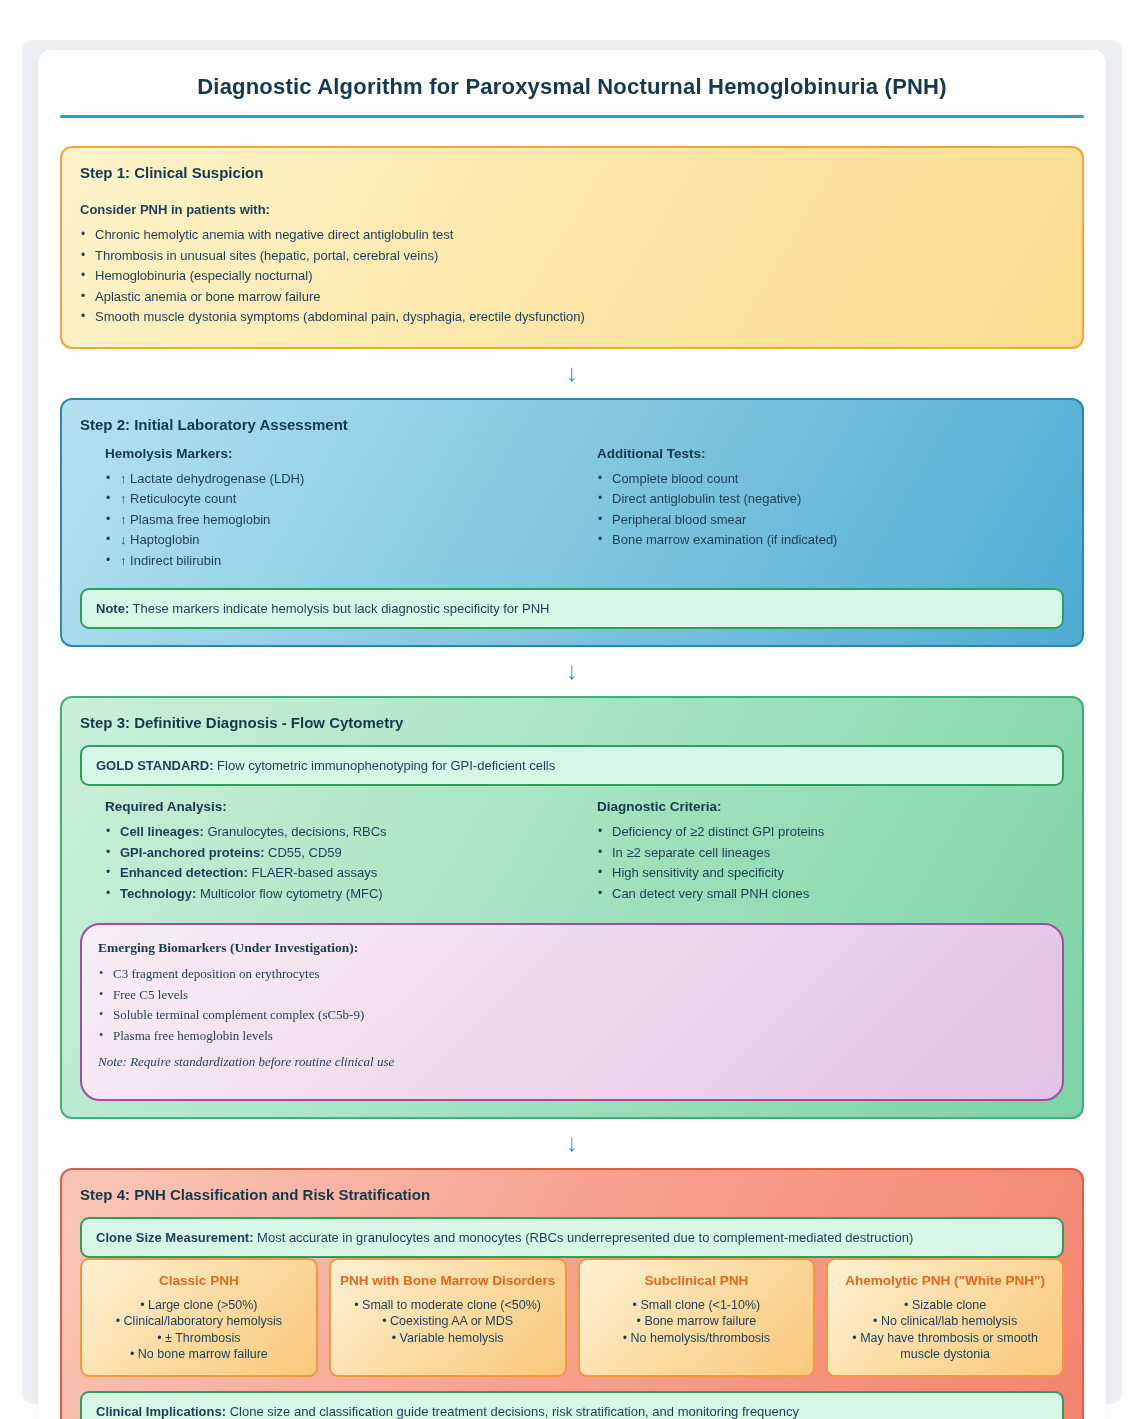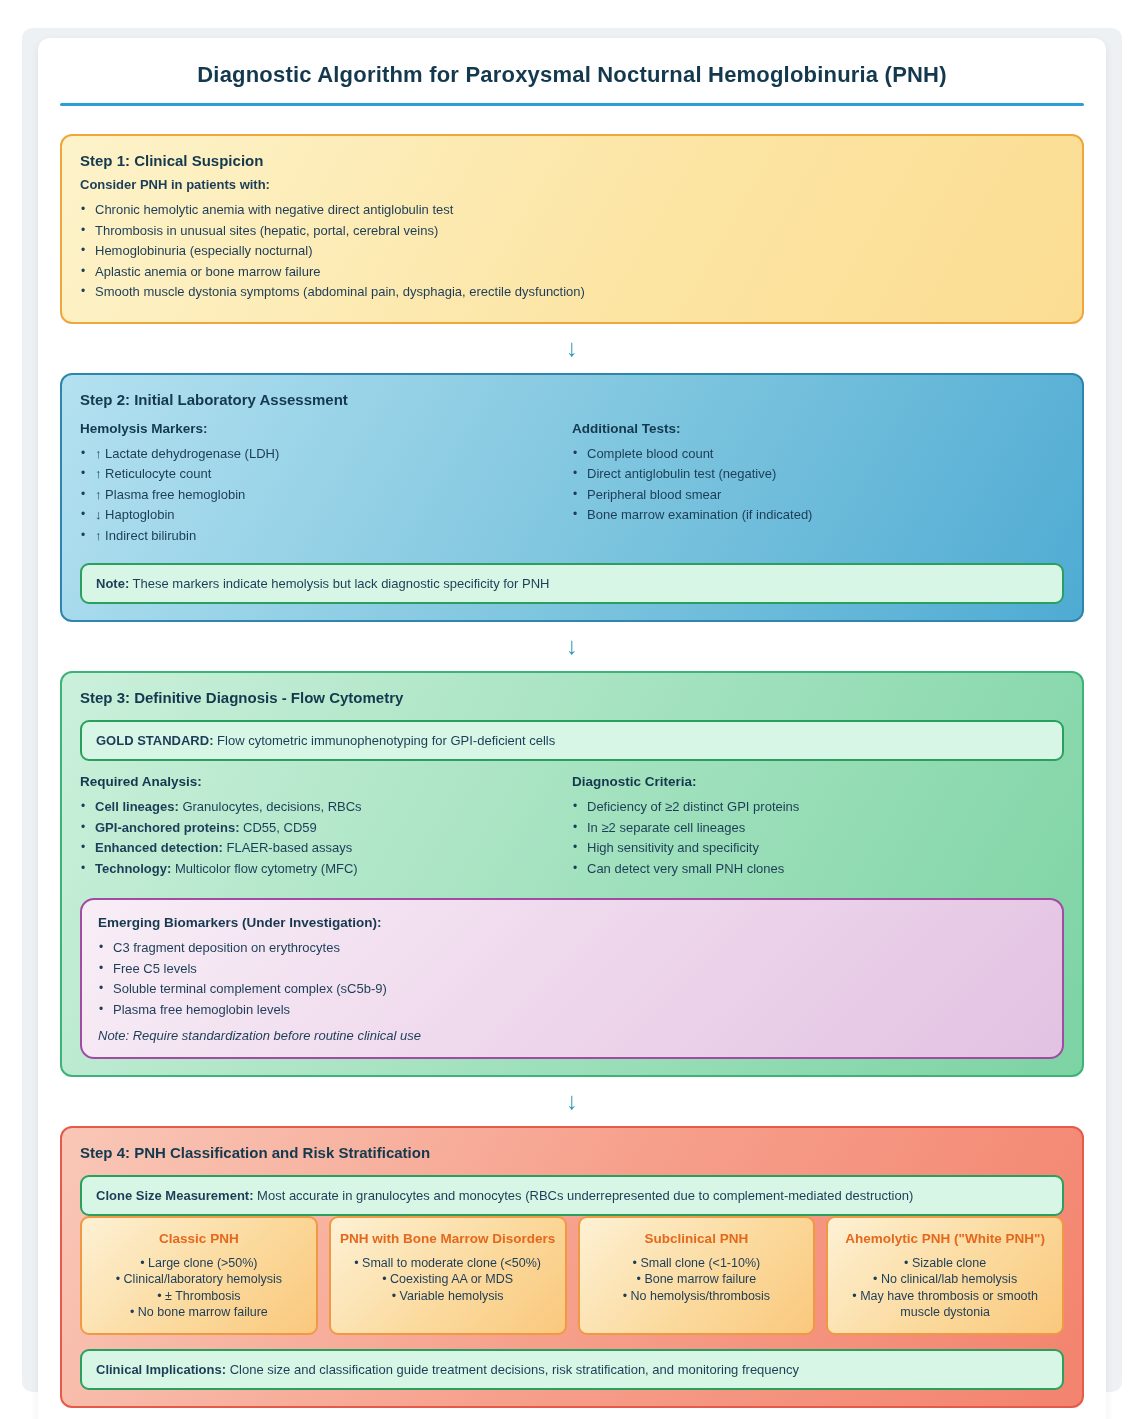--- a/index.html
+++ b/index.html
@@ -4,21 +4,21 @@
 <style>
   * { margin:0; padding:0; box-sizing:border-box; }
   html,body { background:#ffffff; }
   body {
     width:1144px; height:1419px;
     font-family:"Liberation Sans", sans-serif;
     color:#1c3d57;
     position:relative;
   }
   .outer-panel {
-    position:absolute; left:22px; top:28px;
+    position:absolute; left:22px; top:40px;
     width:1100px; height:1364px;
     background:#eef1f4; border-radius:10px;
     padding:10px 16px;
   }
   .doc-card {
     background:#ffffff; border-radius:12px;
     box-shadow:0 3px 10px rgba(0,0,0,0.07);
     min-height:1344px;
     padding:24px 22px 26px 22px;
   }
@@ -44,23 +44,23 @@
   .step-4 { background:linear-gradient(120deg,#f9c7b7 0%,#f6a08c 50%,#f3836e 100%); }
   .step-heading {
     font-size:15px; font-weight:bold; color:#14394f;
   }
   .flow-arrow {
     text-align:center;
     font-size:24px; line-height:1;
     color:#2f9ab8;
     margin:12px 0 13px 0;
   }
-  .intro-line { font-size:13px; font-weight:bold; margin-top:8px; }
+  .intro-line { font-size:13px; font-weight:bold; margin-top:21px; }
   .cols { display:flex; margin-top:13px; }
-  .col { flex:1 1 50%; }
+  .col { flex:1 1 50%;margin-left:25px; }
   .col-heading { font-size:13.5px; font-weight:bold; color:#14394f; }
   ul.blist { list-style:none; margin-top:11px; }
   ul.blist li {
     position:relative;
     font-size:13px; line-height:13px;
     padding-left:15px;
     margin-bottom:7.5px;
   }
   ul.blist li::before {
     content:"\2022";
@@ -72,23 +72,24 @@
     border:2px solid #2ba05e;
     border-radius:9px;
     padding:11px 14px;
     font-size:13px;
     margin-top:14px;
   }
   .bold { font-weight:bold; }
   .emerging-box {
     background:linear-gradient(135deg,#f8eef6 0%,#eed7ec 50%,#e2c2e2 100%);
     border:2px solid #a14ba3;
-    border-radius:14px;
-    padding:15px 16px 14px 16px;
+    border-radius:20px;
+    padding:15px 16px 29px 16px;
     margin-top:16px;
+    font-family:Liberation Serif, serif;
   }
   .emerging-box .col-heading { color:#16394f; }
   .emerging-note { font-size:13px; font-style:italic; margin-top:12px; }
   .cards-row { display:flex; gap:11px; }
   .class-card {
     flex:1 1 25%;
     background:linear-gradient(135deg,#fdf1d4 0%,#fbda9e 55%,#fac87d 100%);
     border:2px solid #ef9a43;
     border-radius:9px;
     padding:13px 8px 12px 8px;

